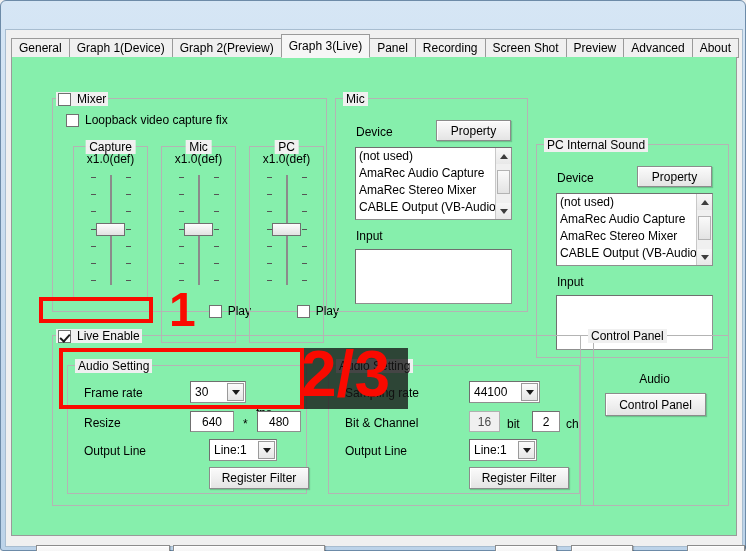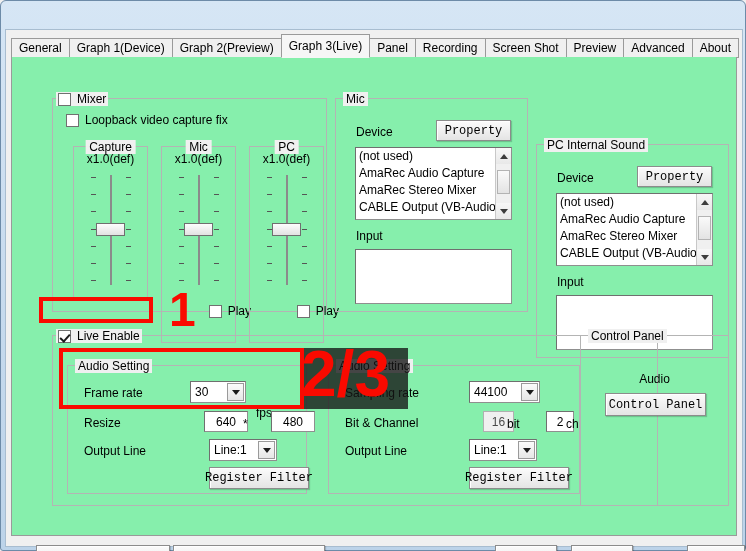--- a/index.html
+++ b/index.html
@@ -159,33 +159,33 @@
 
   
   .lbl { position:absolute; font-size:12px; color:#000; white-space:nowrap; }
   .btn {
     position:absolute;
     background:linear-gradient(180deg,#fbfbfb 0%, #f0f0f0 50%, #e4e4e4 100%);
     border:1px solid #8c8c8c;
     box-shadow: inset 1px 1px 0 #ffffff, 1px 1px 1px rgba(0,0,0,0.18);
     font-size:12px; color:#000;
     display:flex; align-items:center; justify-content:center;
-    cursor:default; white-space:nowrap;font-family:Liberation Mono, monospace;
+    cursor:default; white-space:nowrap;
   }
   .txt {
     position:absolute;
     background:#fff;
     border:1px solid #8f8f8f;
     border-top-color:#6f6f6f; border-left-color:#6f6f6f;
     font-size:12px; color:#000;
     display:flex; align-items:center;
     padding:0 4px;
   }
   .txt.dis { background:#f0f0f0; color:#4a4a4a; border-color:#b0b0b0; }
-  .txt.center { justify-content:center; padding:6px;margin-left:14px; }
+  .txt.center { justify-content:center; padding:6px; }
   .combo {
     position:absolute;
     background:#fff;
     border:1px solid #8f8f8f;
     border-top-color:#6f6f6f; border-left-color:#6f6f6f;
     font-size:12px; color:#000;
     display:flex; align-items:center;
     padding-left:4px;
     cursor:default;
   }
@@ -440,21 +440,21 @@
             <div class="ar dn">
                 <div class="tri-d-s"></div>
               </div>
           </div>
         </div>
 
         <div class="lbl" style="left:20px; top:130px;">Input</div>
         <div class="whitebox" style="left:19px; top:150px; width:157px; height:55px;"></div>
       </div>
 
-      <div class="group cbleg" style="left:40px; top:278px; width:606px; height:171px;">
+      <div class="group cbleg" style="left:40px; top:278px; width:542px; height:171px;">
         <div class="legend">
           <span class="cbrow">
             <span class="cb checked"></span>
             <span>Live Enable</span>
           </span>
         </div>
 
         <div class="group" style="left:14px; top:29px; width:240px; height:129px;">
           <div class="legend">Audio Setting</div>
 

